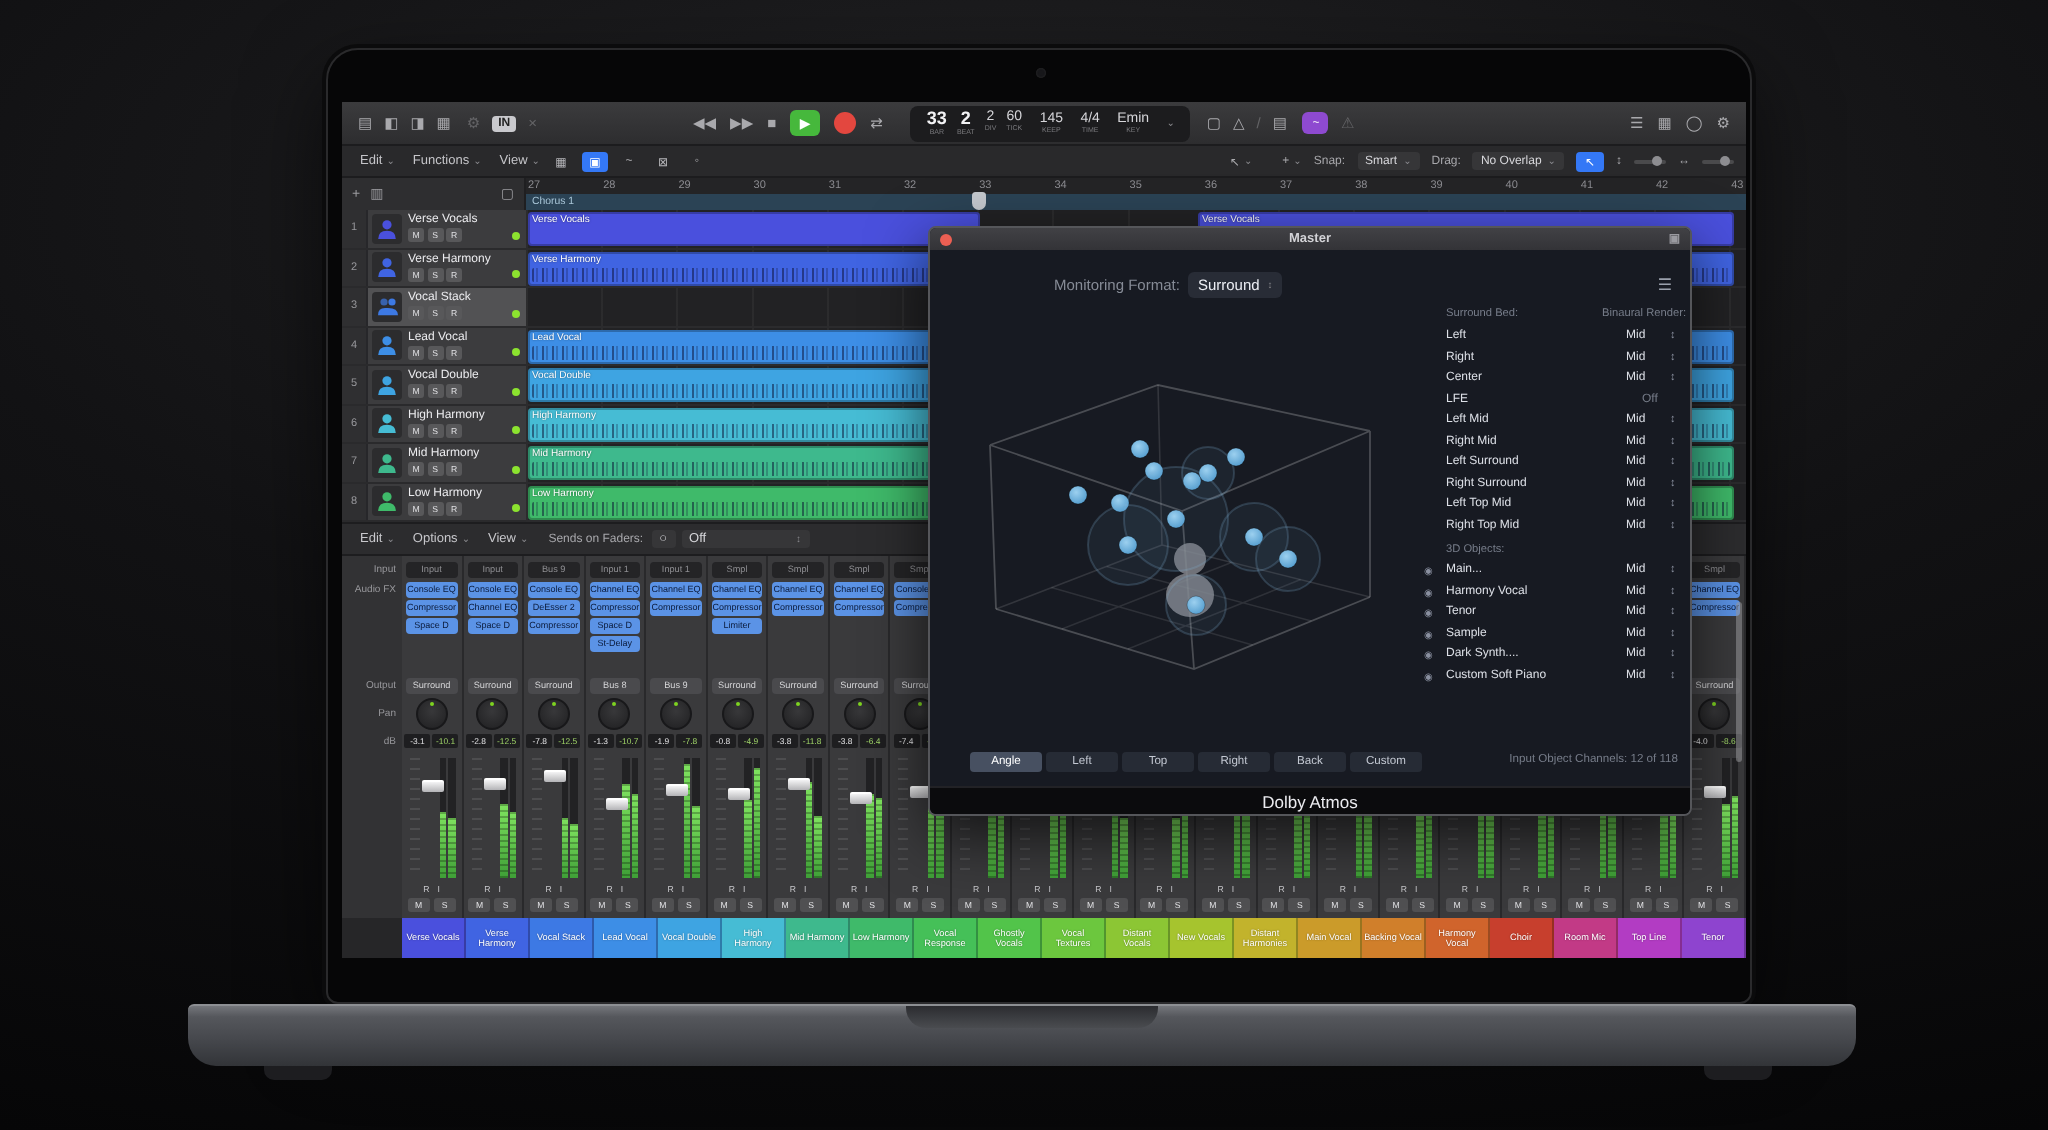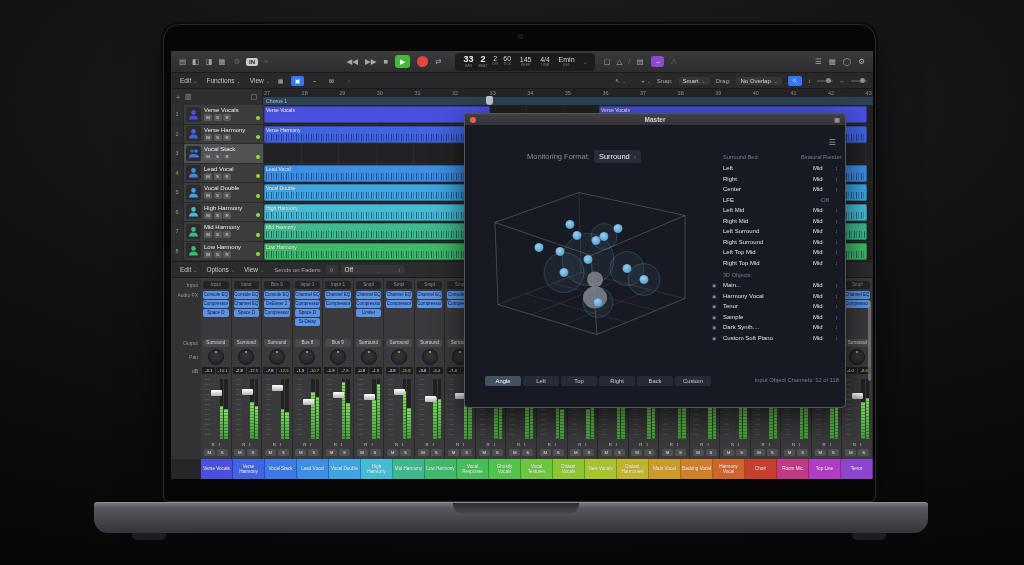--- a/index.html
+++ b/index.html
@@ -144,21 +144,21 @@
   .name-cell { flex:1; font-size:4.6px; line-height:1.15; color:#fff; display:flex; align-items:center;
      justify-content:center; text-align:center; border-right:1px solid rgba(0,0,0,.25);
      text-shadow:0 0 1px rgba(0,0,0,.4); padding:0 1px; }
   
   #plugin { left:293px; top:62px; width:382px; height:295px; border-radius:4px; overflow:hidden;
      background:#171a22; border:1px solid #55565a; box-shadow:0 10px 30px rgba(0,0,0,.65); z-index:10; }
   .p-title { height:11px; background:linear-gradient(#414145,#333337); position:relative;
      text-align:center; font-size:6.5px; font-weight:bold; color:#d2d2d6; line-height:11px; }
   .p-close { position:absolute; left:5px; top:2.5px; width:6px; height:6px; border-radius:50%; background:#ec5f53; }
   .p-linkicon { position:absolute; right:5px; top:1px; font-size:6px; color:#9a9aa0; }
-  .p-mf { position:absolute; left:62px; top:36px; display:flex; align-items:center; gap:4px; }
+  .p-mf { position:absolute; left:62px; top:22px; display:flex; align-items:center; gap:4px; }
   .p-mf-label { font-size:7.5px; color:#868b96; }
   .p-dropdown { background:#282c36; border-radius:3px; height:13px; padding:0 5px; display:flex;
      align-items:center; gap:4px; font-size:7.5px; color:#eceef4; }
   .p-listicon { position:absolute; right:9px; top:24px; font-size:8px; color:#9aa0ac; }
   #viz { position:absolute; left:6px; top:42px; }
   .p-panel { position:absolute; left:246px; top:40px; width:132px; }
   .p-heads { display:flex; justify-content:space-between; font-size:5.6px; color:#767c89; margin-bottom:3px; padding-left:12px; }
   .p-row { height:10.5px; display:flex; align-items:center; padding-left:12px; position:relative; }
   .p-row .lbl { flex:1; font-size:6px; color:#dde0e7; white-space:nowrap; }
   .p-row .val { width:22px; font-size:6px; color:#dde0e7; }
@@ -1479,20 +1479,21 @@
 
       <div id="ptabs">
           <div class="ptab active">Angle</div>
           <div class="ptab">Left</div>
           <div class="ptab">Top</div>
           <div class="ptab">Right</div>
           <div class="ptab">Back</div>
           <div class="ptab">Custom</div>
         </div>
       <div class="p-status">Input Object Channels: 12 of 118</div>
+      <div class="p-dolby">Dolby Atmos</div>
     </div>
 
   </div>
 </div>
 
 <div class="base">
   <div class="base-notch"></div>
 </div>
 <div class="foot l"></div>
 <div class="foot r"></div>

